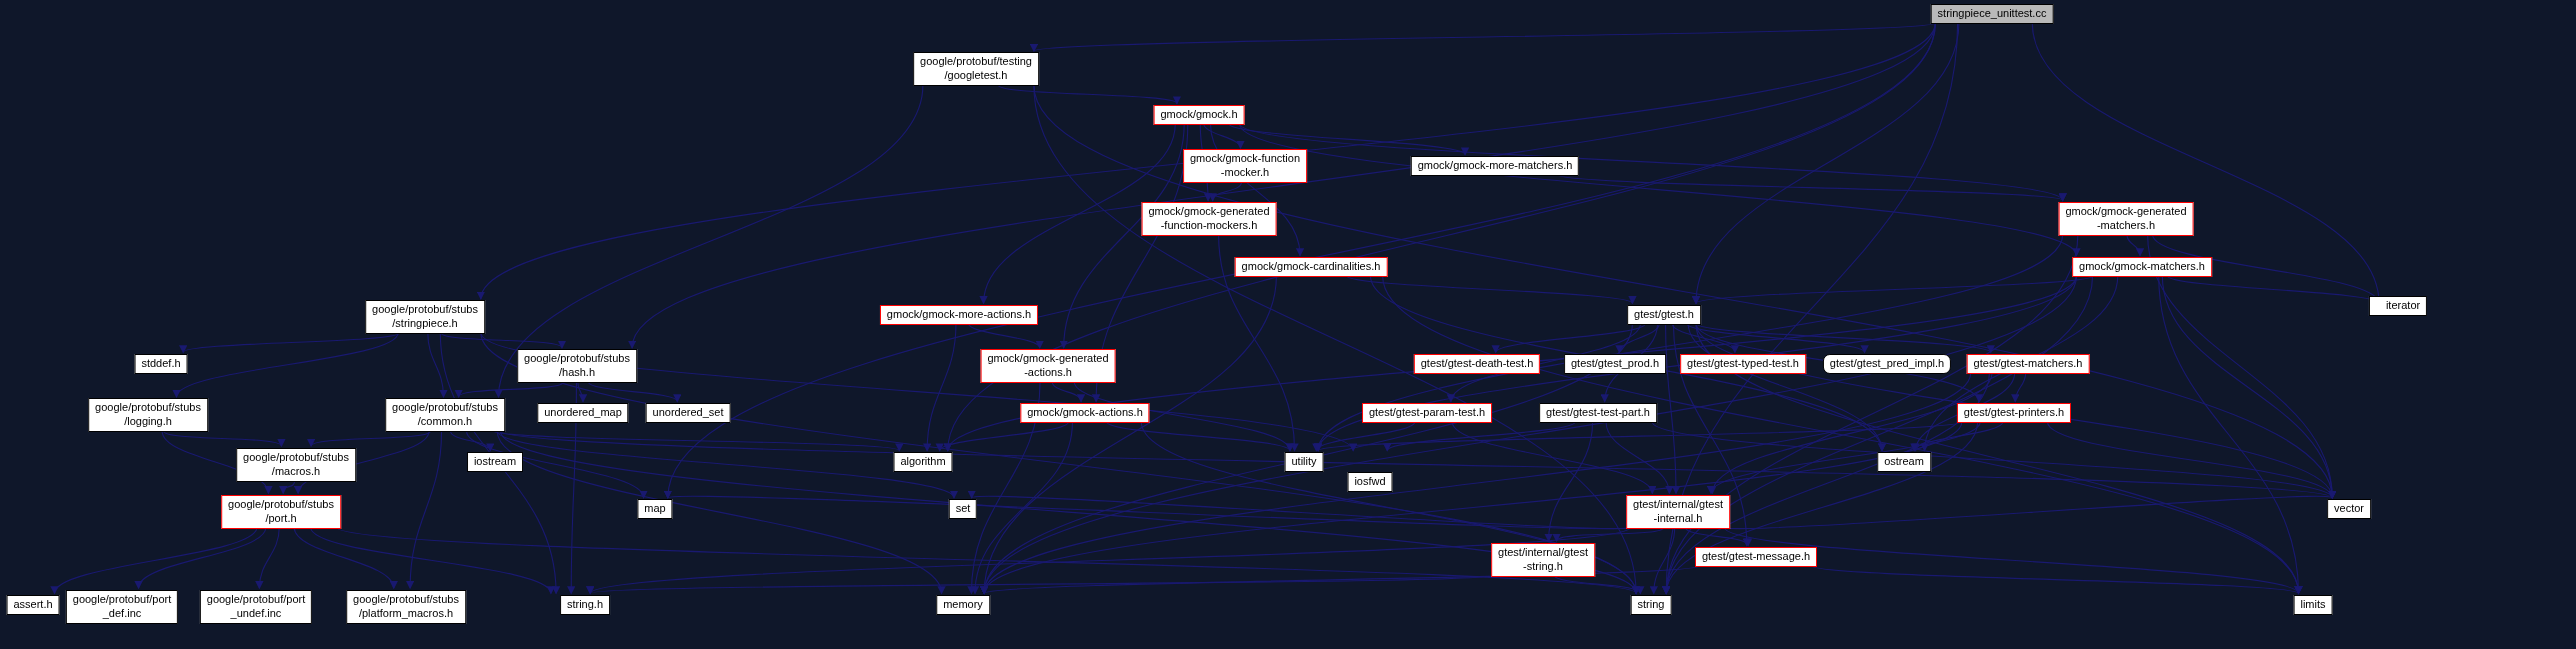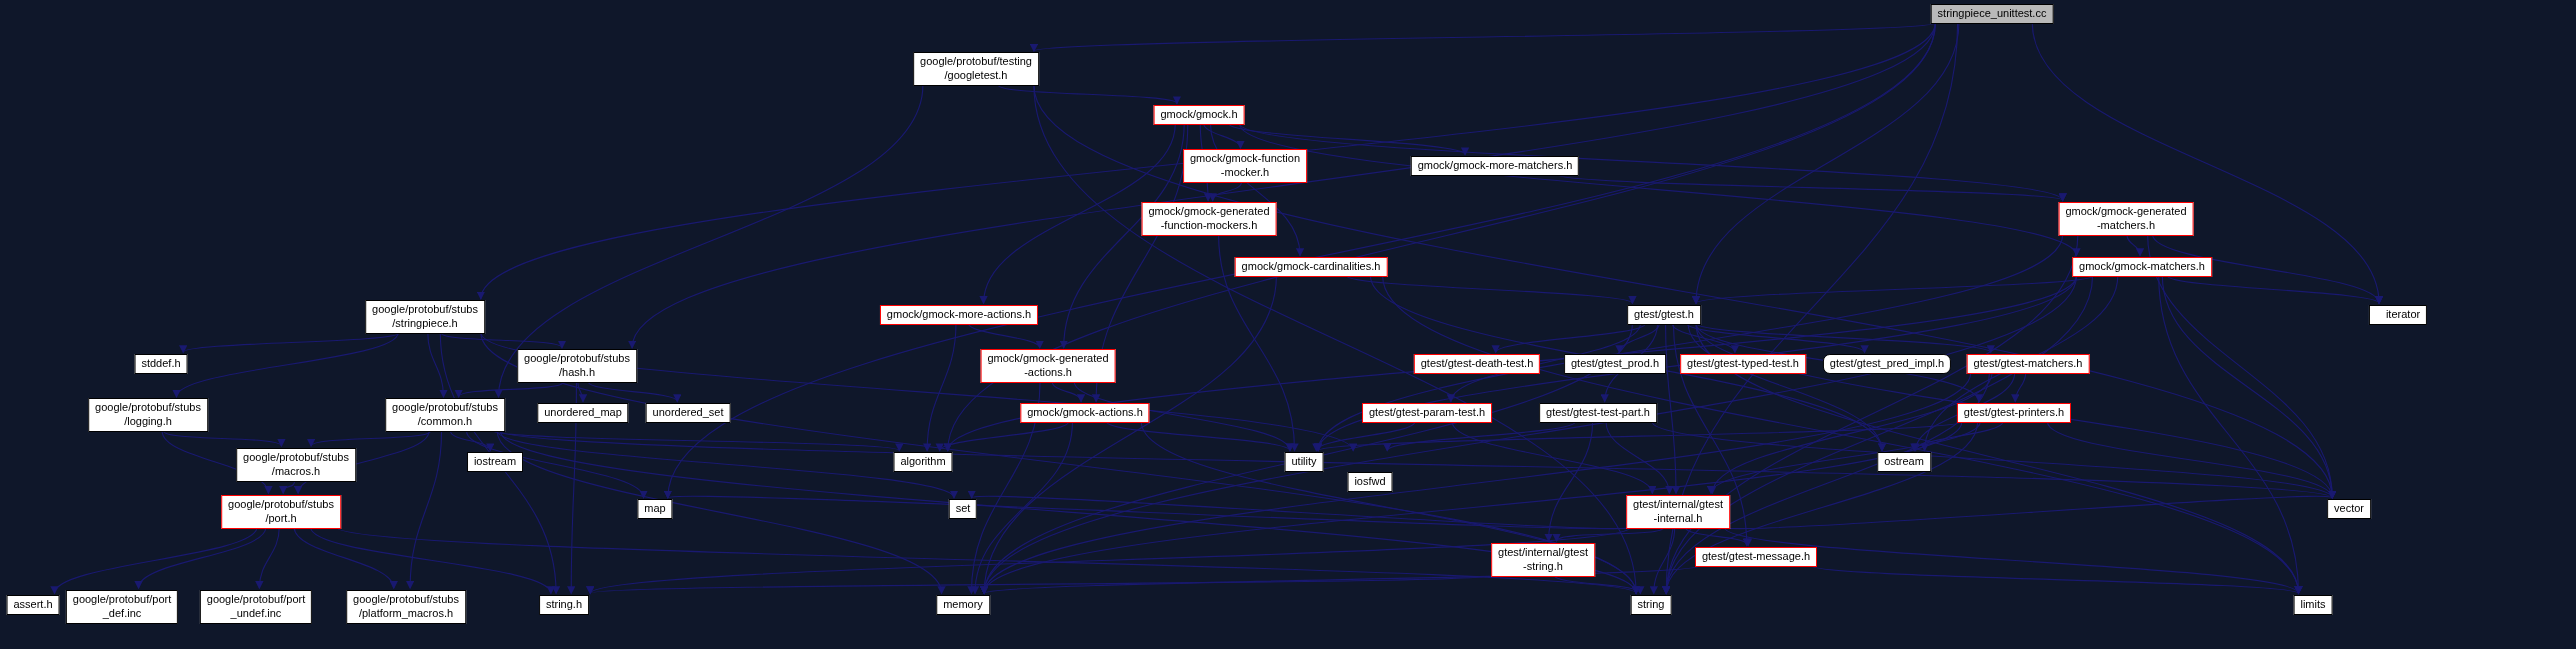--- a/index.html
+++ b/index.html
@@ -200,21 +200,21 @@
     <div class="node red" style="left: 959px; top: 305px;">
       <div>gmock/gmock-more-actions.h</div>
     </div>
     <div class="node" style="left: 1664px; top: 305px;">
       <div>gtest/gtest.h</div>
     </div>
     <div class="node" style="left: 425px; top: 300px;">
       <div>google/protobuf/stubs</div>
       <div>/stringpiece.h</div>
     </div>
-    <div class="node" style="left: 2398px; top: 305px; padding-left: 16px;">
+    <div class="node" style="left: 2398px; top: 296px; padding-left: 16px;">
       <div>iterator</div>
     </div>
     <div class="node" style="left: 161px; top: 354px;">
       <div>stddef.h</div>
     </div>
     <div class="node" style="left: 577px; top: 349px;">
       <div>google/protobuf/stubs</div>
       <div>/hash.h</div>
     </div>
     <div class="node red" style="left: 1048px; top: 349px;">
@@ -313,21 +313,21 @@
       <div>_def.inc</div>
     </div>
     <div class="node" style="left: 256px; top: 590px;">
       <div>google/protobuf/port</div>
       <div>_undef.inc</div>
     </div>
     <div class="node" style="left: 406px; top: 590px;">
       <div>google/protobuf/stubs</div>
       <div>/platform_macros.h</div>
     </div>
-    <div class="node" style="left: 564px; top: 595px;">
+    <div class="node" style="left: 585px; top: 595px;">
       <div>string.h</div>
     </div>
     <div class="node" style="left: 963px; top: 595px;">
       <div>memory</div>
     </div>
     <div class="node" style="left: 1651px; top: 595px;">
       <div>string</div>
     </div>
     <div class="node" style="left: 2313px; top: 595px;">
       <div>limits</div>

